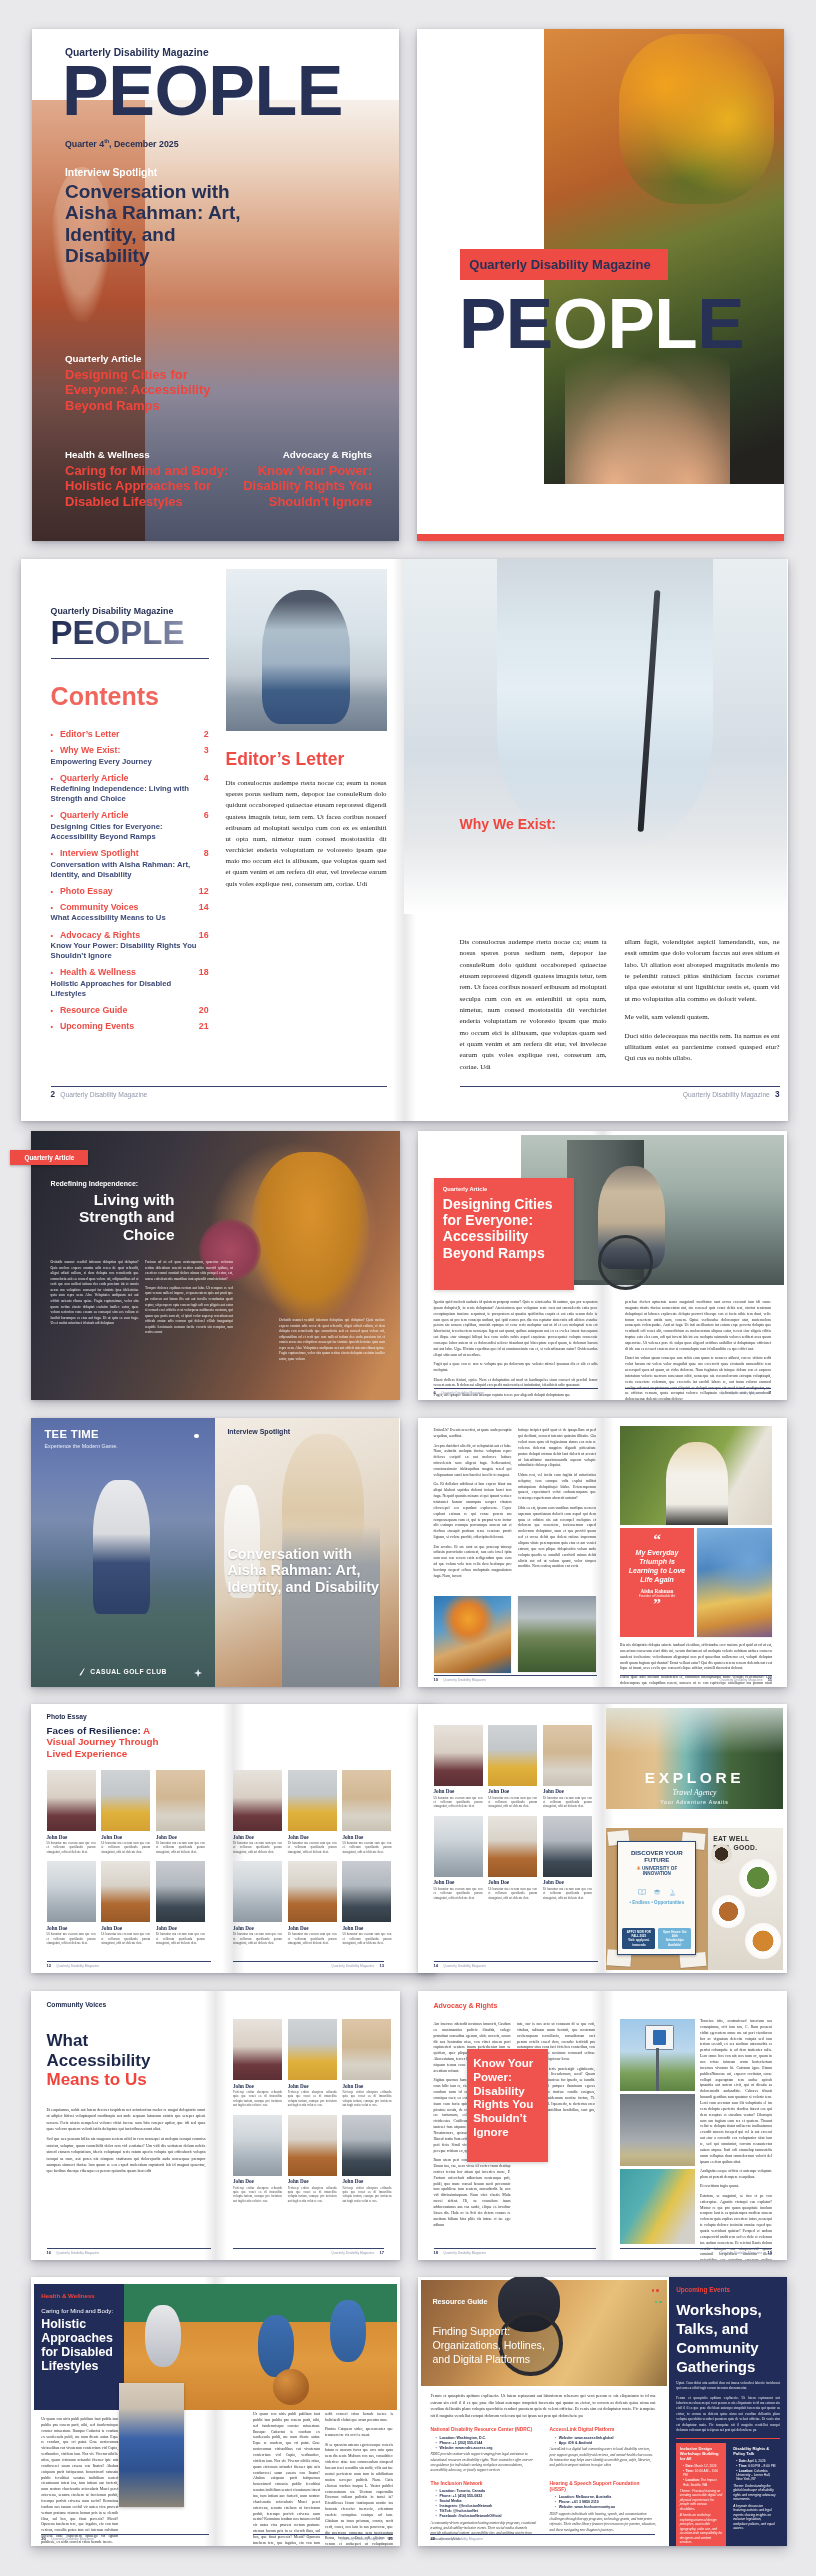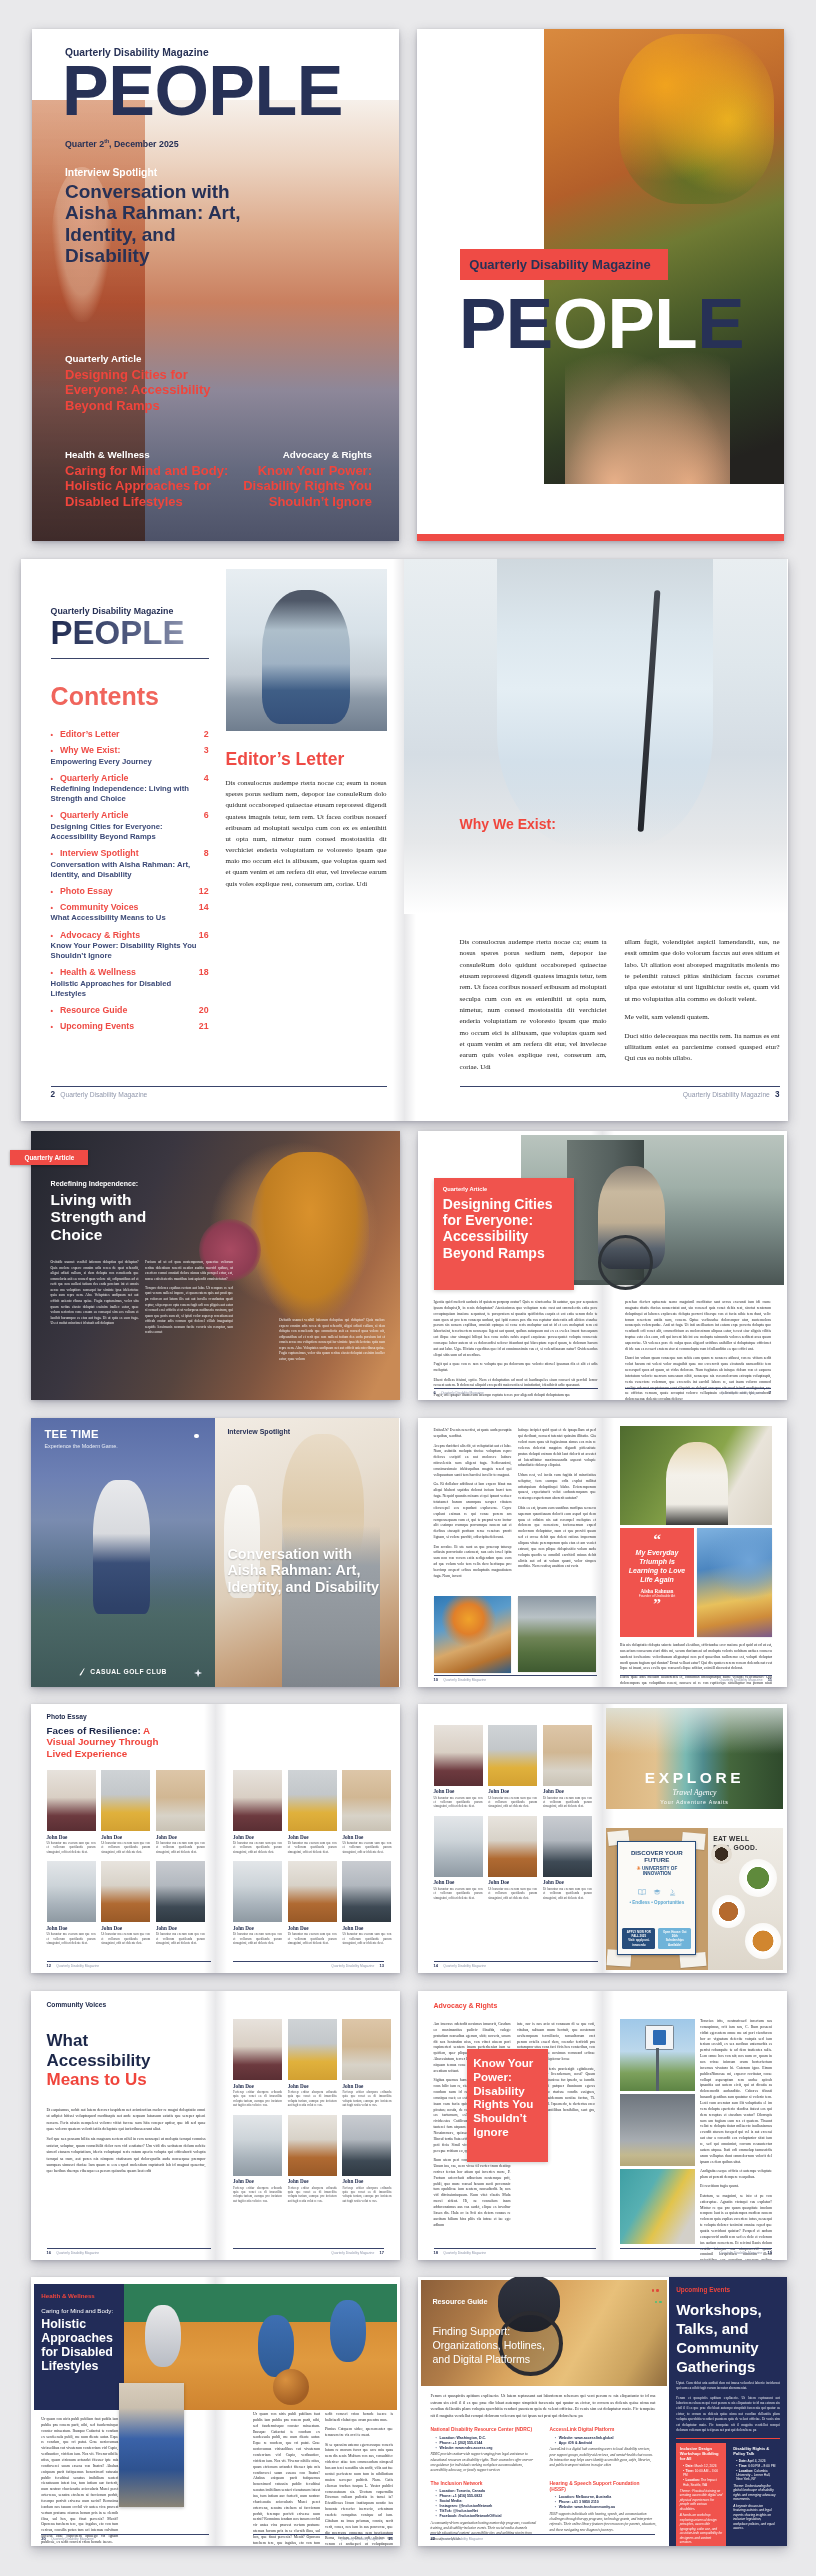--- a/index.html
+++ b/index.html
@@ -93,21 +93,21 @@
     background:linear-gradient(115deg,#23262f 0%,#3a3640 30%,#56443e 52%,#7c5440 68%,#a56a46 82%,#c98a55 94%);}
   .sp3a .photo .glow{position:absolute;right:20.6px;top:10.3px;width:170px;height:170px;border-radius:50%;
     background:radial-gradient(circle,#e9a25a 0%,rgba(233,162,90,.35) 45%,rgba(233,162,90,0) 70%);}
   .sp3a .photo .hood{position:absolute;right:31px;top:20.6px;width:118px;height:170px;border-radius:45%;
     background:radial-gradient(ellipse at 50% 35%,#d9912c 0%,#c07e22 55%,rgba(192,126,34,0) 75%);}
   .sp3a .photo .beanie{position:absolute;right:139px;top:88px;width:62px;height:62px;border-radius:50%;
     background:radial-gradient(circle,#a94a62 0%,#8d3c52 60%,rgba(141,60,82,0) 78%);}
   .sp3a .tab{position:absolute;left:-20.6px;top:19px;width:78px;height:15px;background:#ef4b45;box-shadow:0 1px 2.6px rgba(0,0,0,.3);
     display:flex;align-items:center;justify-content:center;font-size:6.4px;font-weight:800;color:#fff;}
   .sp3a .kick{position:absolute;left:19.6px;top:49px;font-size:7px;font-weight:700;color:#fff;}
-  .sp3a .ttl{position:absolute;left:19.6px;top:60px;width:124px;font-size:15.5px;font-weight:800;color:#fff;line-height:1.12;}
+  .sp3a .ttl{position:absolute;left:19.6px;top:60px;width:124px;font-size:15.5px;font-weight:800;color:#fff;line-height:1.12;text-align:right;}
   .wcol{position:absolute;color:#f4f2f0;font-size:3.6px;line-height:1.55;}
   .sp3a .c1{left:19.6px;top:129px;width:88px;}
   .sp3a .c2{left:114px;top:129px;width:88px;}
   .sp3a .c3{left:248px;top:187px;width:106px;}
   .wcol p{margin:0 0 3.6px 0;}
   
   .sp3b{left:418px;top:1131px;width:369px;height:269px;overflow:hidden;}
   .sp3b .photo{left:103px;top:4.1px;width:263px;height:150px;
     background:linear-gradient(180deg,#b9c4be 0%,#9fafa8 35%,#7d8d89 60%,#5d6a68 85%,#4a5553 100%);}
   .sp3b .photo .door{position:absolute;left:46px;top:5.2px;width:77px;height:140px;background:linear-gradient(90deg,#6b7672,#55605e 60%,#3e4846);}
@@ -172,21 +172,21 @@
   .pcard .ph{width:49px;height:61px;}
   .pcard .nm{margin-top:2.6px;font-size:5.2px;font-weight:800;color:#1c2749;font-family:"Liberation Serif",serif;}
   .pcard .cp{margin-top:1.5px;font-size:3.2px;line-height:1.35;color:#4a4a4e;text-align:justify;font-family:"Liberation Serif",serif;}
   .pgrid .pcard:nth-of-type(1) .ph{background:linear-gradient(180deg,#e7e2dc 0%,#d9cfc4 45%,#6d3a3f 75%,#5a2f34 100%);}
   .pgrid .pcard:nth-of-type(2) .ph{background:linear-gradient(180deg,#cfd3d6 0%,#c3c7ca 40%,#e0b13c 70%,#d3a132 100%);}
   .pgrid .pcard:nth-of-type(3) .ph{background:linear-gradient(180deg,#ddc6a8 0%,#d1b793 45%,#d8d3c8 75%,#c9c2b4 100%);}
   .pgrid .pcard:nth-of-type(4) .ph{background:linear-gradient(180deg,#e3e6e9 0%,#cdd4d9 40%,#aab4bc 70%,#8e99a2 100%);}
   .pgrid .pcard:nth-of-type(5) .ph{background:linear-gradient(180deg,#e8e4de 0%,#d8d2c8 40%,#b06a32 70%,#995a28 100%);}
   .pgrid .pcard:nth-of-type(6) .ph{background:linear-gradient(180deg,#c9ccd1 0%,#b2b8bf 40%,#3e4a55 75%,#2f3942 100%);}
   
-  .sp5a{left:31px;top:1704px;width:369px;height:269px;overflow:hidden;}
+  .sp5a{left:31px;top:1704px;width:369px;height:269px;overflow:hidden;padding-left:36px;}
   .sp5a .kick{left:15.5px;top:9.3px;font-size:6.7px;font-weight:800;color:#1c2749;}
   .sp5a .ttl{left:15.5px;top:20.6px;width:118px;font-size:9.8px;font-weight:800;line-height:1.2;}
   .sp5a .ttl .d{color:#1c2749;} .sp5a .ttl .r{color:#f0453c;}
   .sp5a .gL{left:15.5px;top:66px;} .sp5a .gR{left:202px;top:66px;}
   
   .sp5b{left:418px;top:1704px;width:369px;height:269px;overflow:hidden;}
   .sp5b .gL{left:15.5px;top:20.6px;}
   .adTravel{left:188px;top:4.1px;width:177px;height:101px;overflow:hidden;
     background:linear-gradient(90deg,#d9b27c 0%,#e2c18e 28%,#79b9b2 45%,#4f8b8d 55%,#44663c 70%,#2f4a2c 100%);}
   .adTravel .sky{position:absolute;left:0;top:0;width:100%;height:45%;background:linear-gradient(180deg,#dfe9e6,rgba(223,233,230,0));opacity:.8;}
@@ -286,21 +286,21 @@
 
 <div class="canvas">
 
   <section class="sheet coverA">
     <div class="abs photo">
       <div class="lamp"></div>
       <div class="wall"></div>
     </div>
     <div class="abs masthead">Quarterly Disability Magazine</div>
     <div class="abs logo">PEOPLE</div>
-    <div class="abs issue"><span>Quarter 2</span><span class="sup">th</span><span>, December 2025</span></div>
+    <div class="abs issue"><span>Quarter 4</span><span class="sup">th</span><span>, December 2025</span></div>
     <div class="abs feature">
       <div class="kick">Interview Spotlight</div>
       <div class="ttl">Conversation with Aisha Rahman: Art, Identity, and Disability</div>
     </div>
     <div class="abs story s1">
       <div class="kick">Quarterly Article</div>
       <div class="ttl">Designing Cities for Everyone: Accessibility Beyond Ramps</div>
     </div>
     <div class="abs story s2">
       <div class="kick">Health &amp; Wellness</div>

